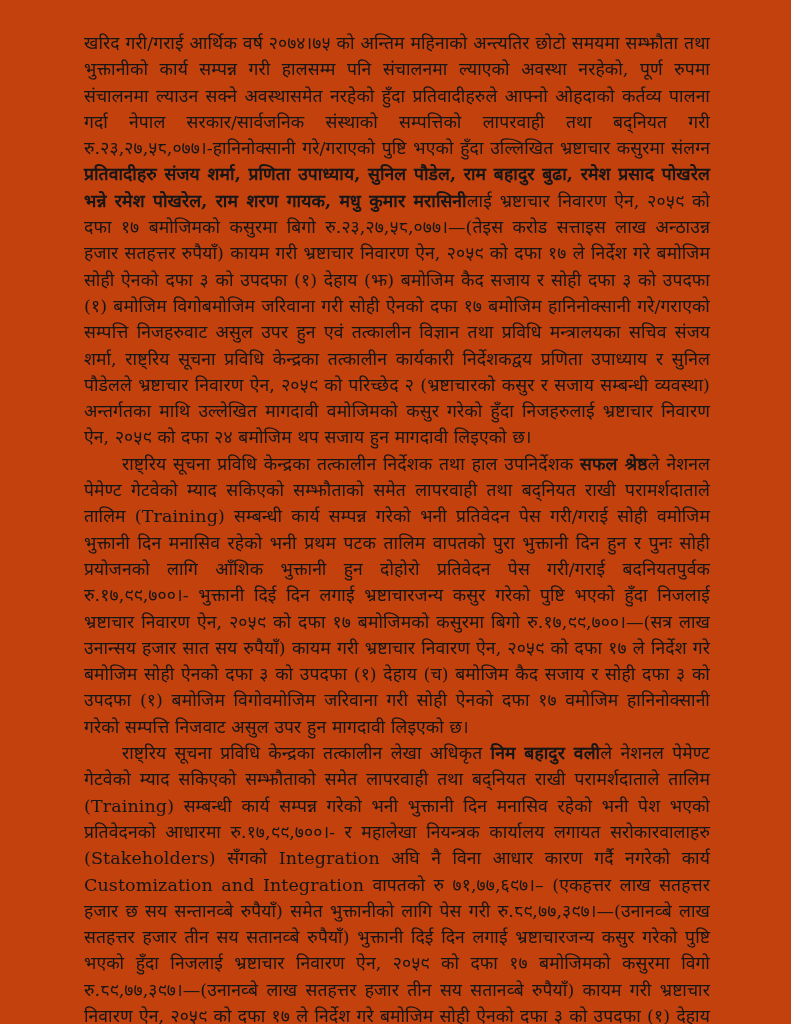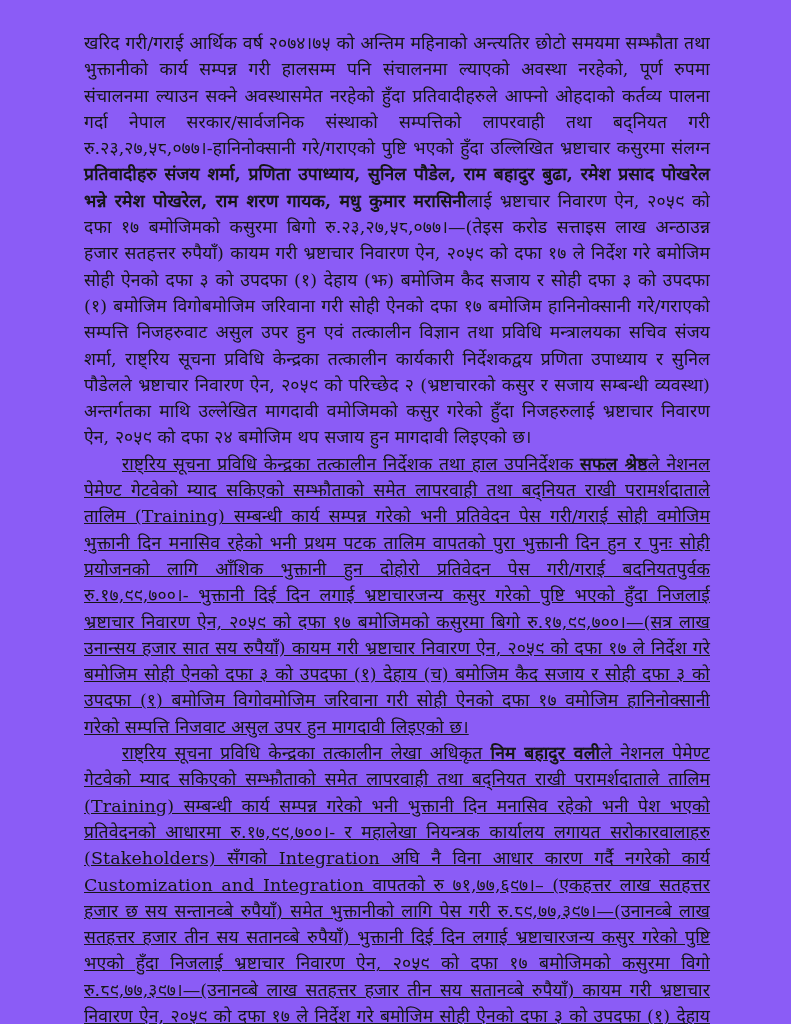--- a/index.html
+++ b/index.html
@@ -4,41 +4,40 @@
 <style>
   html, body {
     margin: 0;
     padding: 0;
     background: #ffffff;
   }
   .page {
     position: relative;
     width: 791px;
     height: 1024px;
-    background: #8b5cf6;
+    background: #c2410c;
     box-sizing: border-box;
     padding: 30px 24px 0 84px;
     overflow: hidden;
     font-family: "DejaVu Serif", "DejaVu Sans", "Liberation Serif", serif;
     color: #161616;
   }
   .content {
     box-sizing: border-box;
     padding-right: 57px;
     font-size: 17.5px;
     line-height: 26.3px;
     text-align: justify;
     letter-spacing: 0.1px;
   }
   .para {
     margin: 0;
   }
   .para.indent {
     text-indent: 38px;
-    text-decoration: underline;
   }
   .bold {
     font-weight: bold;
   }
 </style>
 </head>
 <body>
 
 <div class="page">
   <div class="content">

